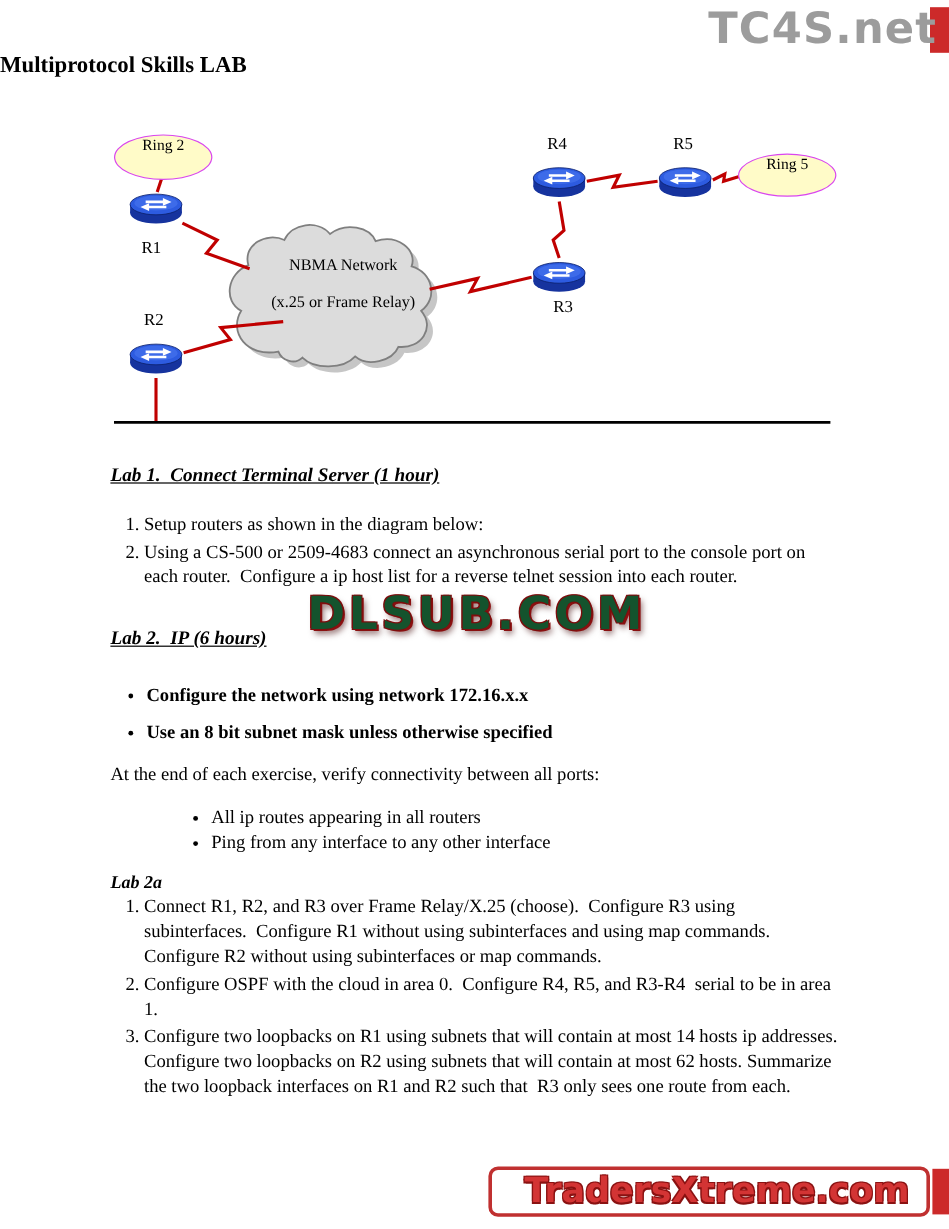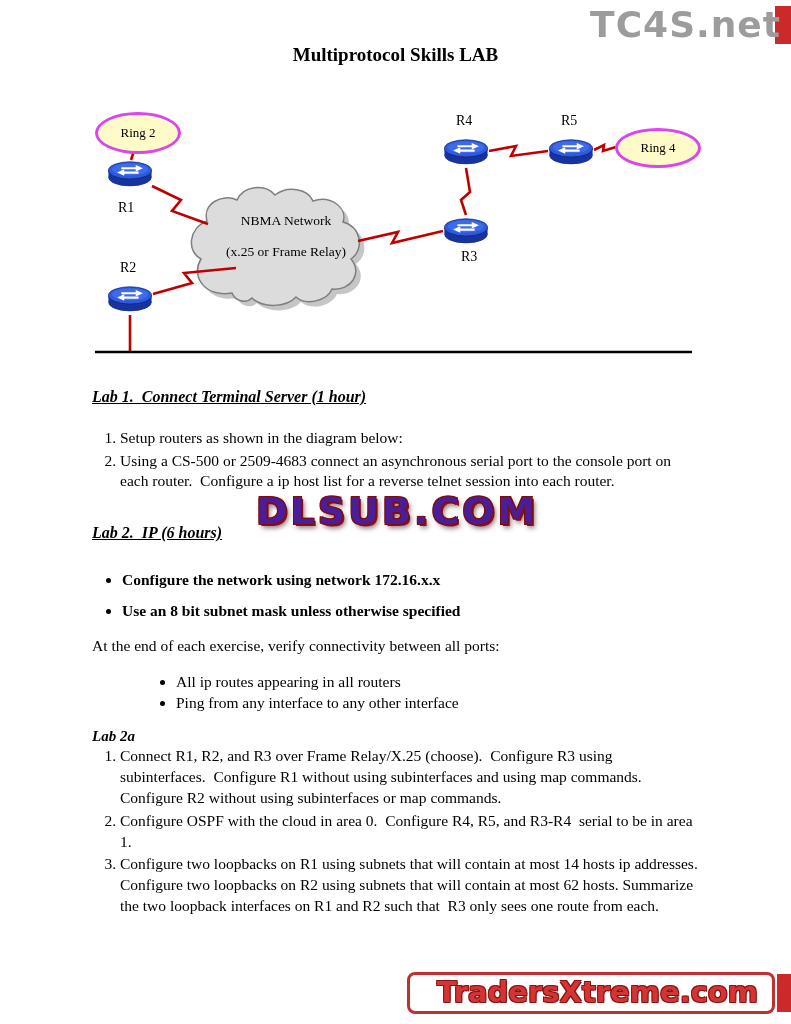--- a/index.html
+++ b/index.html
@@ -7,28 +7,28 @@
         font-family:"Liberation Serif", serif;color:#000;}
 
   
   .tc4s-wrap{position:absolute;top:2px;right:0;height:46px;}
   .tc4s-strip{position:absolute;top:4px;right:0;width:16px;height:38px;background:#cc2a2a;}
   .tc4s-text{position:relative;display:inline-block;padding-right:10px;
              font-family:"DejaVu Sans", sans-serif;font-weight:bold;font-size:36px;
              letter-spacing:1px;color:#9c9c9c;line-height:46px;}
 
   
-  .doc-title{position:absolute;top:44px;left:0;width:100%;text-align:center;
+  .doc-title{position:absolute;top:44px;left:0;width:100%;text-align:left;
              font-size:19px;font-weight:bold;}
 
   
   .diagram{position:absolute;top:0;left:0;width:791px;height:380px;}
   .diagram svg.wires{position:absolute;top:0;left:0;}
-  .ring{position:absolute;border:3px solid #d946ef;background:#fffbc8;border-radius:50%;
-        display:flex;align-items:center;justify-content:center;font-size:13px;}
+  .ring{position:absolute;border:1px solid #d946ef;background:#fffbc8;border-radius:50%;
+        display:flex;justify-content:center;font-size:13px;}
   .router{position:absolute;width:46px;height:32px;}
   .node-label{position:absolute;font-size:14px;}
   .cloud-text{position:absolute;width:200px;text-align:center;font-size:13.5px;}
 
   
   .content{position:absolute;top:386px;left:92px;width:608px;font-size:15.5px;line-height:1.35;}
   .lab-heading{font-size:16px;font-weight:bold;font-style:italic;
                text-decoration:underline;margin:0 0 20px 0;white-space:pre-wrap;}
   .lab2-heading{margin:30px 0 26px 0;}
   ol.num{margin:0 0 0 0;padding-left:28px;}
@@ -36,21 +36,21 @@
   ul.bold-bullets{margin:0 0 14px 0;padding-left:30px;}
   ul.bold-bullets li{font-weight:bold;margin-bottom:10px;white-space:pre-wrap;}
   p.verify{margin:14px 0 15px 0;white-space:pre-wrap;}
   ul.verify-bullets{margin:12px;padding-left:72px;}
   ul.verify-bullets li{margin-bottom:0;white-space:pre-wrap;}
   .lab2a{font-weight:bold;font-style:italic;font-size:15px;margin:2px 0 0 0;}
 
   
   .dlsub{position:absolute;top:489px;left:256px;
          font-family:"DejaVu Sans", sans-serif;font-weight:bold;font-size:38px;
-         letter-spacing:3px;color:#4c1d95;
+         letter-spacing:3px;color:#14532d;
          text-shadow:-1px -1px 0 #7c0d0d,1px -1px 0 #7c0d0d,-1px 1px 0 #7c0d0d,
                       2px 2px 0 #8a1010,3px 4px 5px rgba(60,0,0,.55);}
 
   
   .traders-wrap{position:absolute;bottom:10px;right:0;height:42px;display:flex;align-items:center;}
   .traders-box{border:3px solid #c03030;border-radius:8px;background:#ffffff;
                padding:0 14px 2px 27px;margin-right:0;}
   .traders-text{font-family:"DejaVu Sans", sans-serif;font-weight:bold;font-size:29px;
                 color:#d33434;letter-spacing:0px;
                 text-shadow:-1px -1px 0 #8a1212,1px -1px 0 #8a1212,
@@ -123,21 +123,21 @@
         <polyline points="130,315 130,351"></polyline>
       </g>
 
       <line x1="95" y1="352" x2="692" y2="352" stroke="#000000" stroke-width="2.4"></line>
     </svg>
 
     <div class="ring" style="left:95px;top:112px;width:80px;height:36px;">
       <span>Ring 2</span>
     </div>
     <div class="ring" style="left:615px;top:128px;width:80px;height:34px;">
-      <span>Ring 4</span>
+      <span>Ring 5</span>
     </div>
 
     <div class="router" style="left:107px;top:158px;">
       <svg width="46" height="32">
           <use href="#router-icon"></use>
         </svg>
     </div>
     <div class="router" style="left:107px;top:283px;">
       <svg width="46" height="32">
           <use href="#router-icon"></use>

